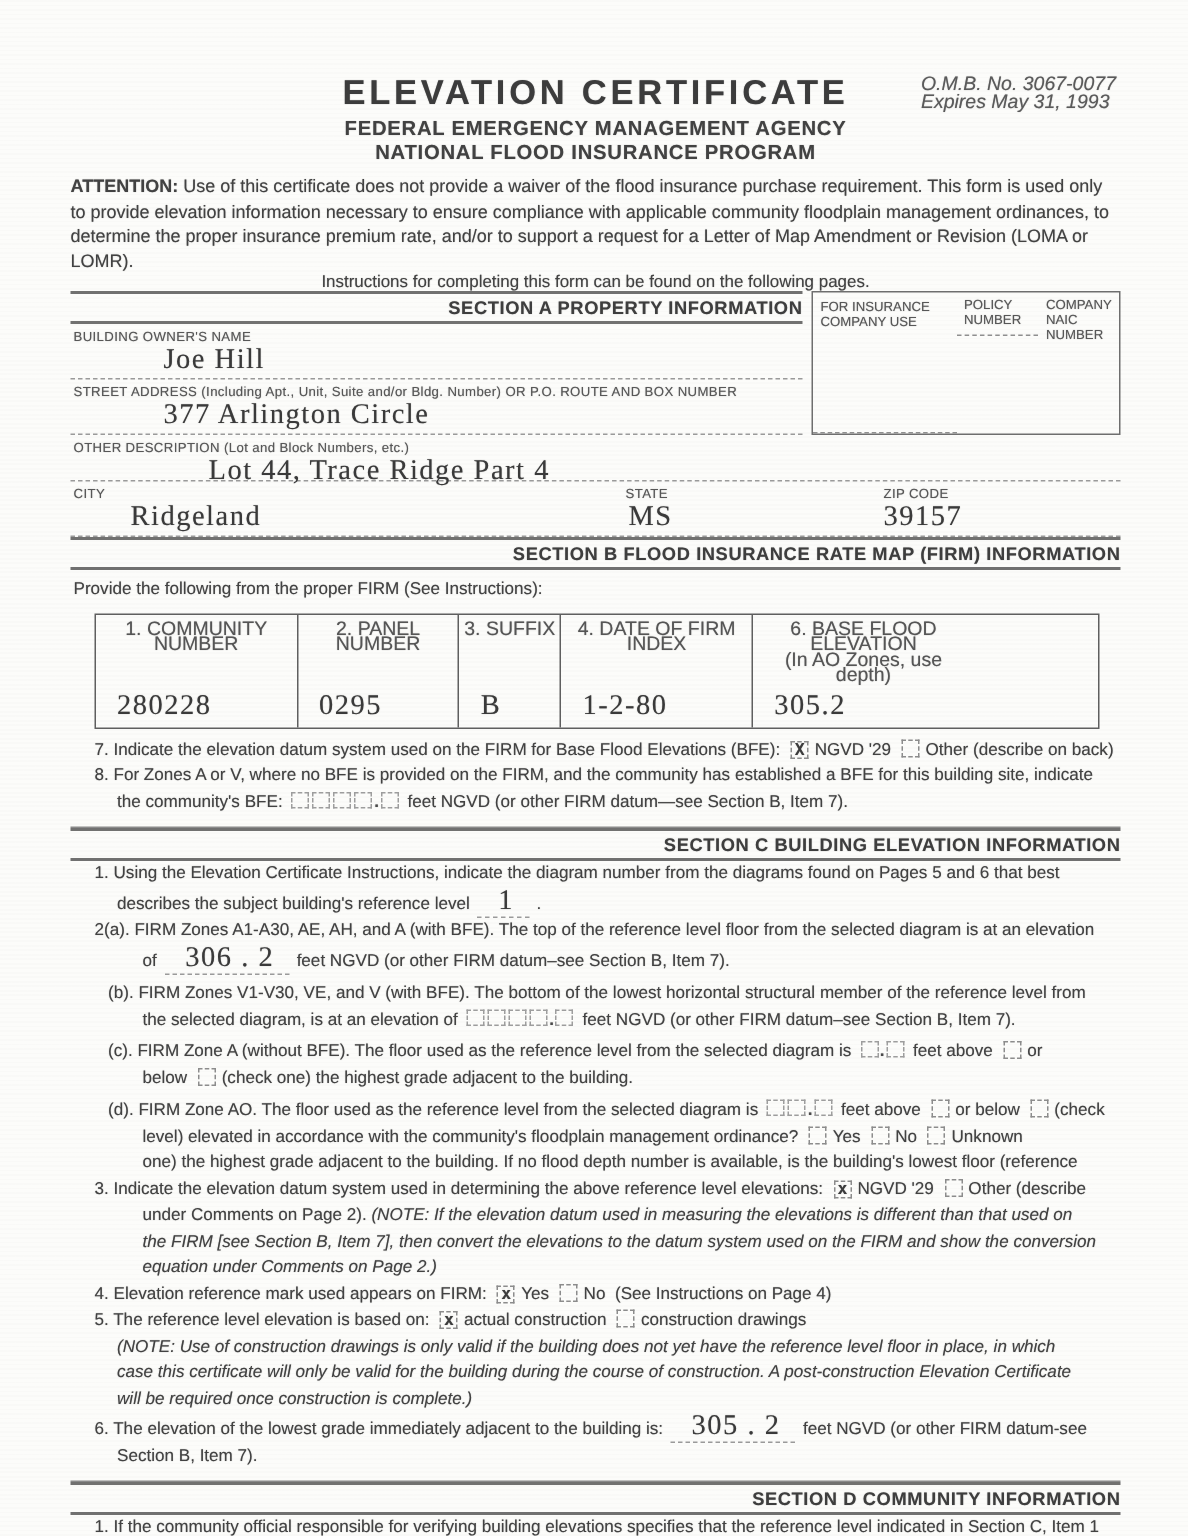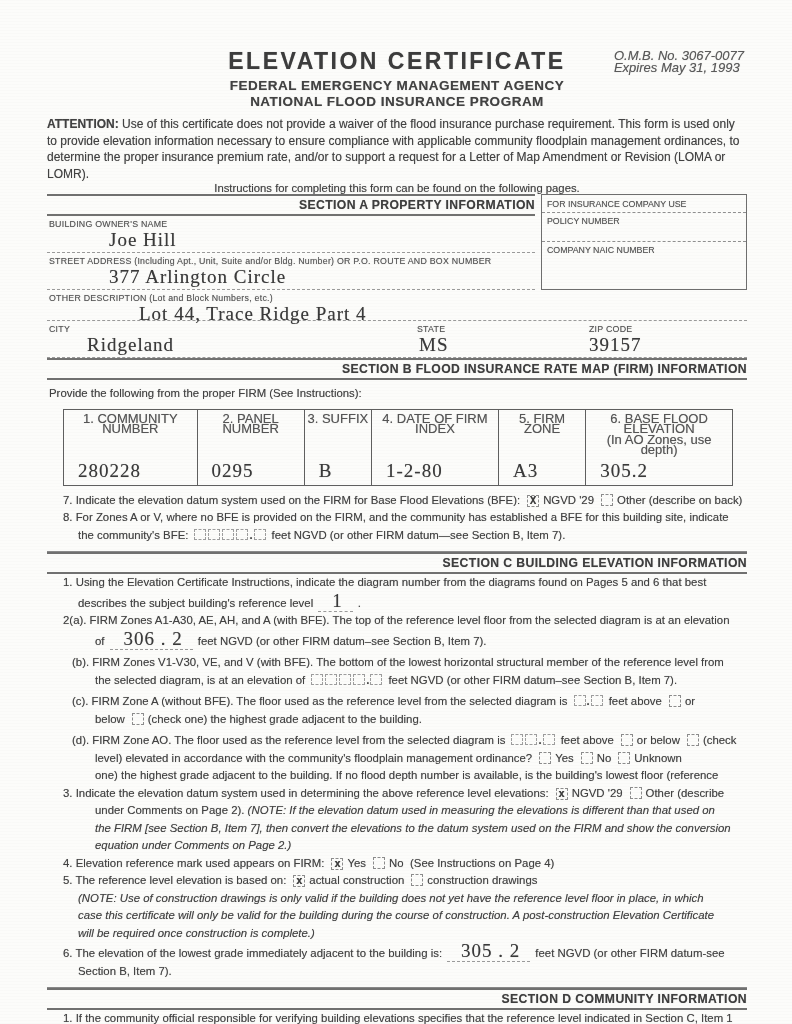--- a/index.html
+++ b/index.html
@@ -27,21 +27,21 @@
   .endrule { border-top:1.6px solid rgba(90,90,90,0.7); margin-top:7px; }
   .gap6 { height:6px; }
   
   .flabel { font-size:8.8px; letter-spacing:0.25px; color:#575757; margin:3px 0 0 2px; white-space:nowrap; }
   .fvalue { border-bottom:1.7px dashed #9a9a9a; padding:0 0 1px 0; min-height:16px; }
   .typed { font-family:Liberation Serif, serif; font-size:19px; letter-spacing:1px; color:#3a3a3a; }
   .ind60 { padding-left:62px; } .ind90 { padding-left:92px; } .ind40 { padding-left:40px; }
   
   .secA-top { display:flex; align-items:stretch; }
   .secA-left { flex:1; min-width:0; }
-  .insbox { width:206px; box-sizing:border-box; border:1.6px solid #6e6e6e; margin-left:6px; display:flex; flex-direction:column; }
+  .insbox { width:206px; box-sizing:border-box; border:1.6px solid #6e6e6e; margin-left:6px; display:flex; }
   .insbox-title { font-size:8.8px; color:#575757; padding:4px 5px 3px; border-bottom:1.4px dashed #8f8f8f; }
   .insbox-cell { font-size:8.8px; color:#575757; padding:3px 5px; }
   .insbox-cell.policy { height:22px; border-bottom:1.4px dashed #8f8f8f; }
   .insbox-cell.naic { flex:1; }
   
   .csz-labels { display:flex; }
   .csz-values { display:flex; border-bottom:1.7px dashed #9a9a9a; padding-bottom:1px; }
   .csz-city { flex:1; } .csz-state { width:170px; } .csz-zip { width:158px; }
   
   .intro { margin:5px 0 4px 2px; font-size:11.4px; }
@@ -124,24 +124,20 @@
         <div class="btd typed">0295</div>
       </div>
     <div class="bcol w3">
         <div class="bth">3. SUFFIX</div>
         <div class="btd typed">B</div>
       </div>
     <div class="bcol w4">
         <div class="bth">4. DATE OF FIRM INDEX</div>
         <div class="btd typed">1-2-80</div>
       </div>
-    <div class="bcol w5">
-        <div class="bth">5. FIRM ZONE</div>
-        <div class="btd typed">A3</div>
-      </div>
     <div class="bcol w6">
         <div class="bth"><span>6. BASE FLOOD ELEVATION</span><br><span>(In AO Zones, use depth)</span></div>
         <div class="btd typed">305.2</div>
       </div>
   </div>
   <div class="ln i-num"><span>7. Indicate the elevation datum system used on the FIRM for Base Flood Elevations (BFE):</span><span class="cb">X</span><span>NGVD '29</span><span class="cb"></span><span>Other (describe on back)</span></div>
   <div class="ln i-num">8. For Zones A or V, where no BFE is provided on the FIRM, and the community has established a BFE for this building site, indicate</div>
   <div class="ln c1"><span>the community's  BFE:</span><span class="dgroup"><span class="dbox"></span><span class="dbox"></span><span class="dbox"></span><span class="dbox"></span><span class="dsep"></span><span class="dbox"></span></span><span>feet NGVD (or other FIRM datum—see Section B, Item 7).</span></div>
   <div class="endrule"></div>
   <div class="gap6"></div>

